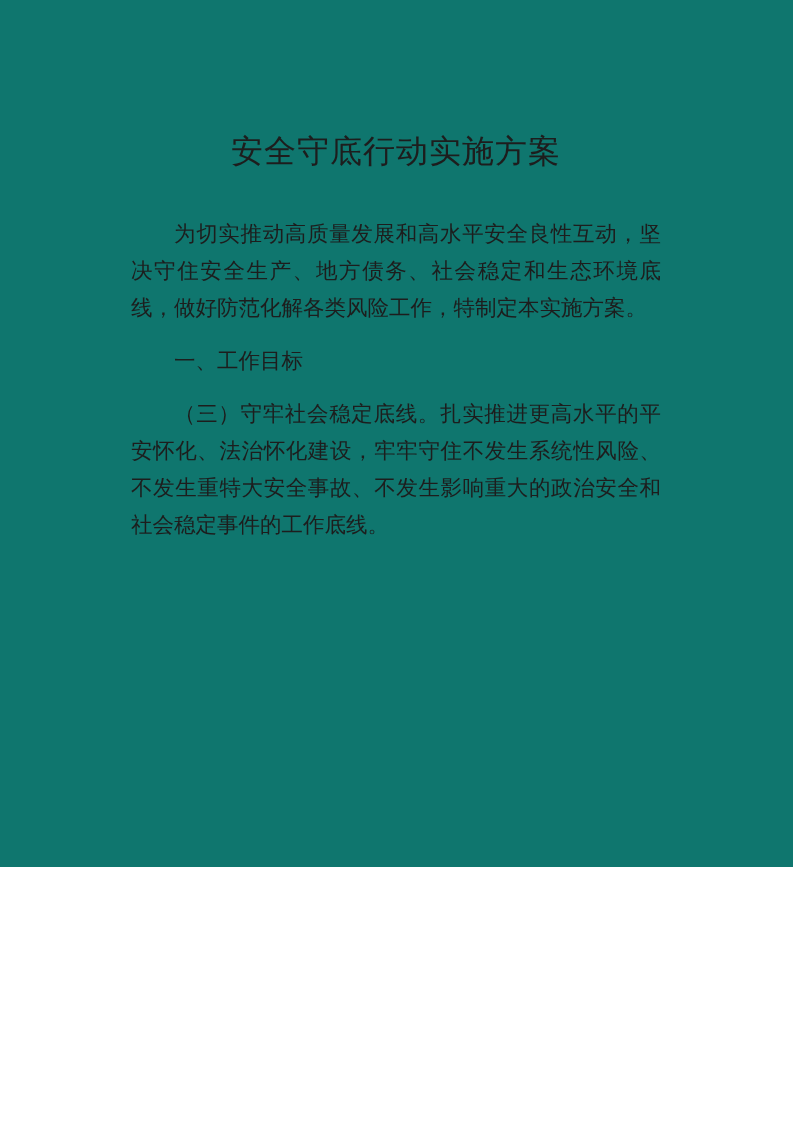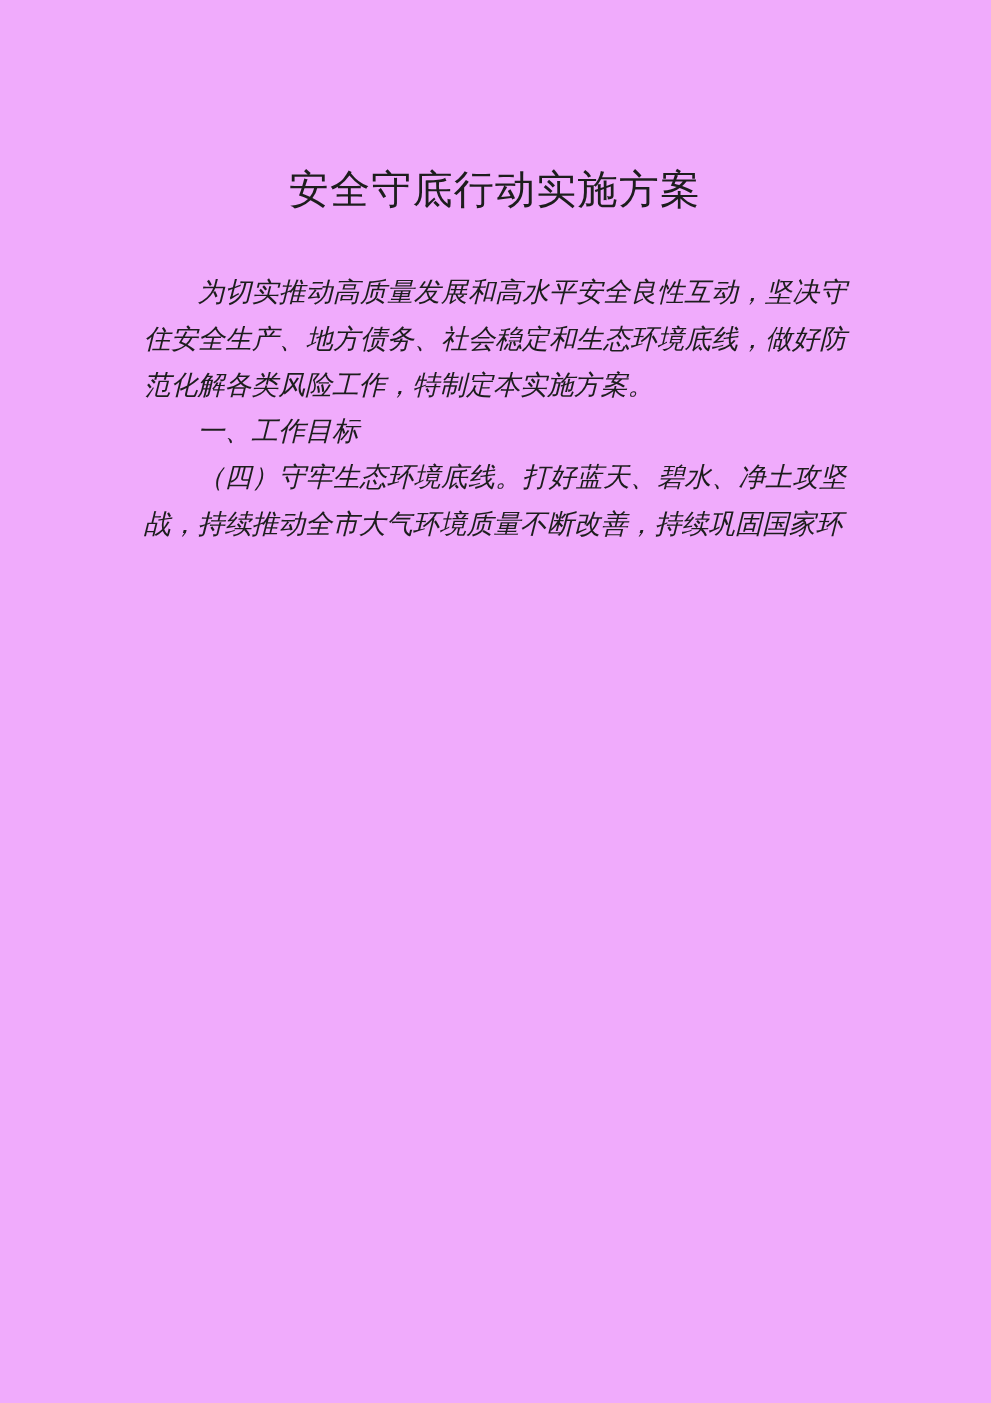--- a/index.html
+++ b/index.html
@@ -4,58 +4,57 @@
 <title>安全守底行动实施方案</title>
 <style>
   html, body {
     margin: 0;
     padding: 0;
     background: #ffffff;
   }
   .page {
     position: relative;
     width: 793px;
-    height: 1122px;
+    height: 867px;
     margin: 0 auto;
-    background: #f0abfc;
+    background: #0f766e;
     box-sizing: border-box;
     padding: 130px 116px 0 115px;
     font-family: "Liberation Serif", serif;
     color: #1d1d1d;
     overflow: hidden;
   }
   .doc-title {
     margin: 0 0 44px 0;
     font-size: 32px;
     font-weight: 500;
     line-height: 42px;
     text-align: center;
     letter-spacing: 1px;
   }
   .para {
-    margin: 0;
+    margin: 16px;
     font-size: 21.5px;
     line-height: 37px;
     text-align: justify;
     text-justify: inter-ideograph;
     text-indent: 2em;
     word-break: break-all;
-    font-style: italic;
   }
   .section-heading {
     font-weight: 500;
   }
 </style>
 </head>
 <body>
 
 <div class="page">
   <h1 class="doc-title">安全守底行动实施方案</h1>
 
   <p class="para">为切实推动高质量发展和高水平安全良性互动，坚决守住安全生产、地方债务、社会稳定和生态环境底线，做好防范化解各类风险工作，特制定本实施方案。</p>
 
   <p class="para section-heading">一、工作目标</p>
 
 
 
+  <p class="para">（三）守牢社会稳定底线。扎实推进更高水平的平安怀化、法治怀化建设，牢牢守住不发生系统性风险、不发生重特大安全事故、不发生影响重大的政治安全和社会稳定事件的工作底线。</p>
 
-  <p class="para">（四）守牢生态环境底线。打好蓝天、碧水、净土攻坚战，持续推动全市大气环境质量不断改善，持续巩固国家环</p>
 </div>
 
 </body></html>

